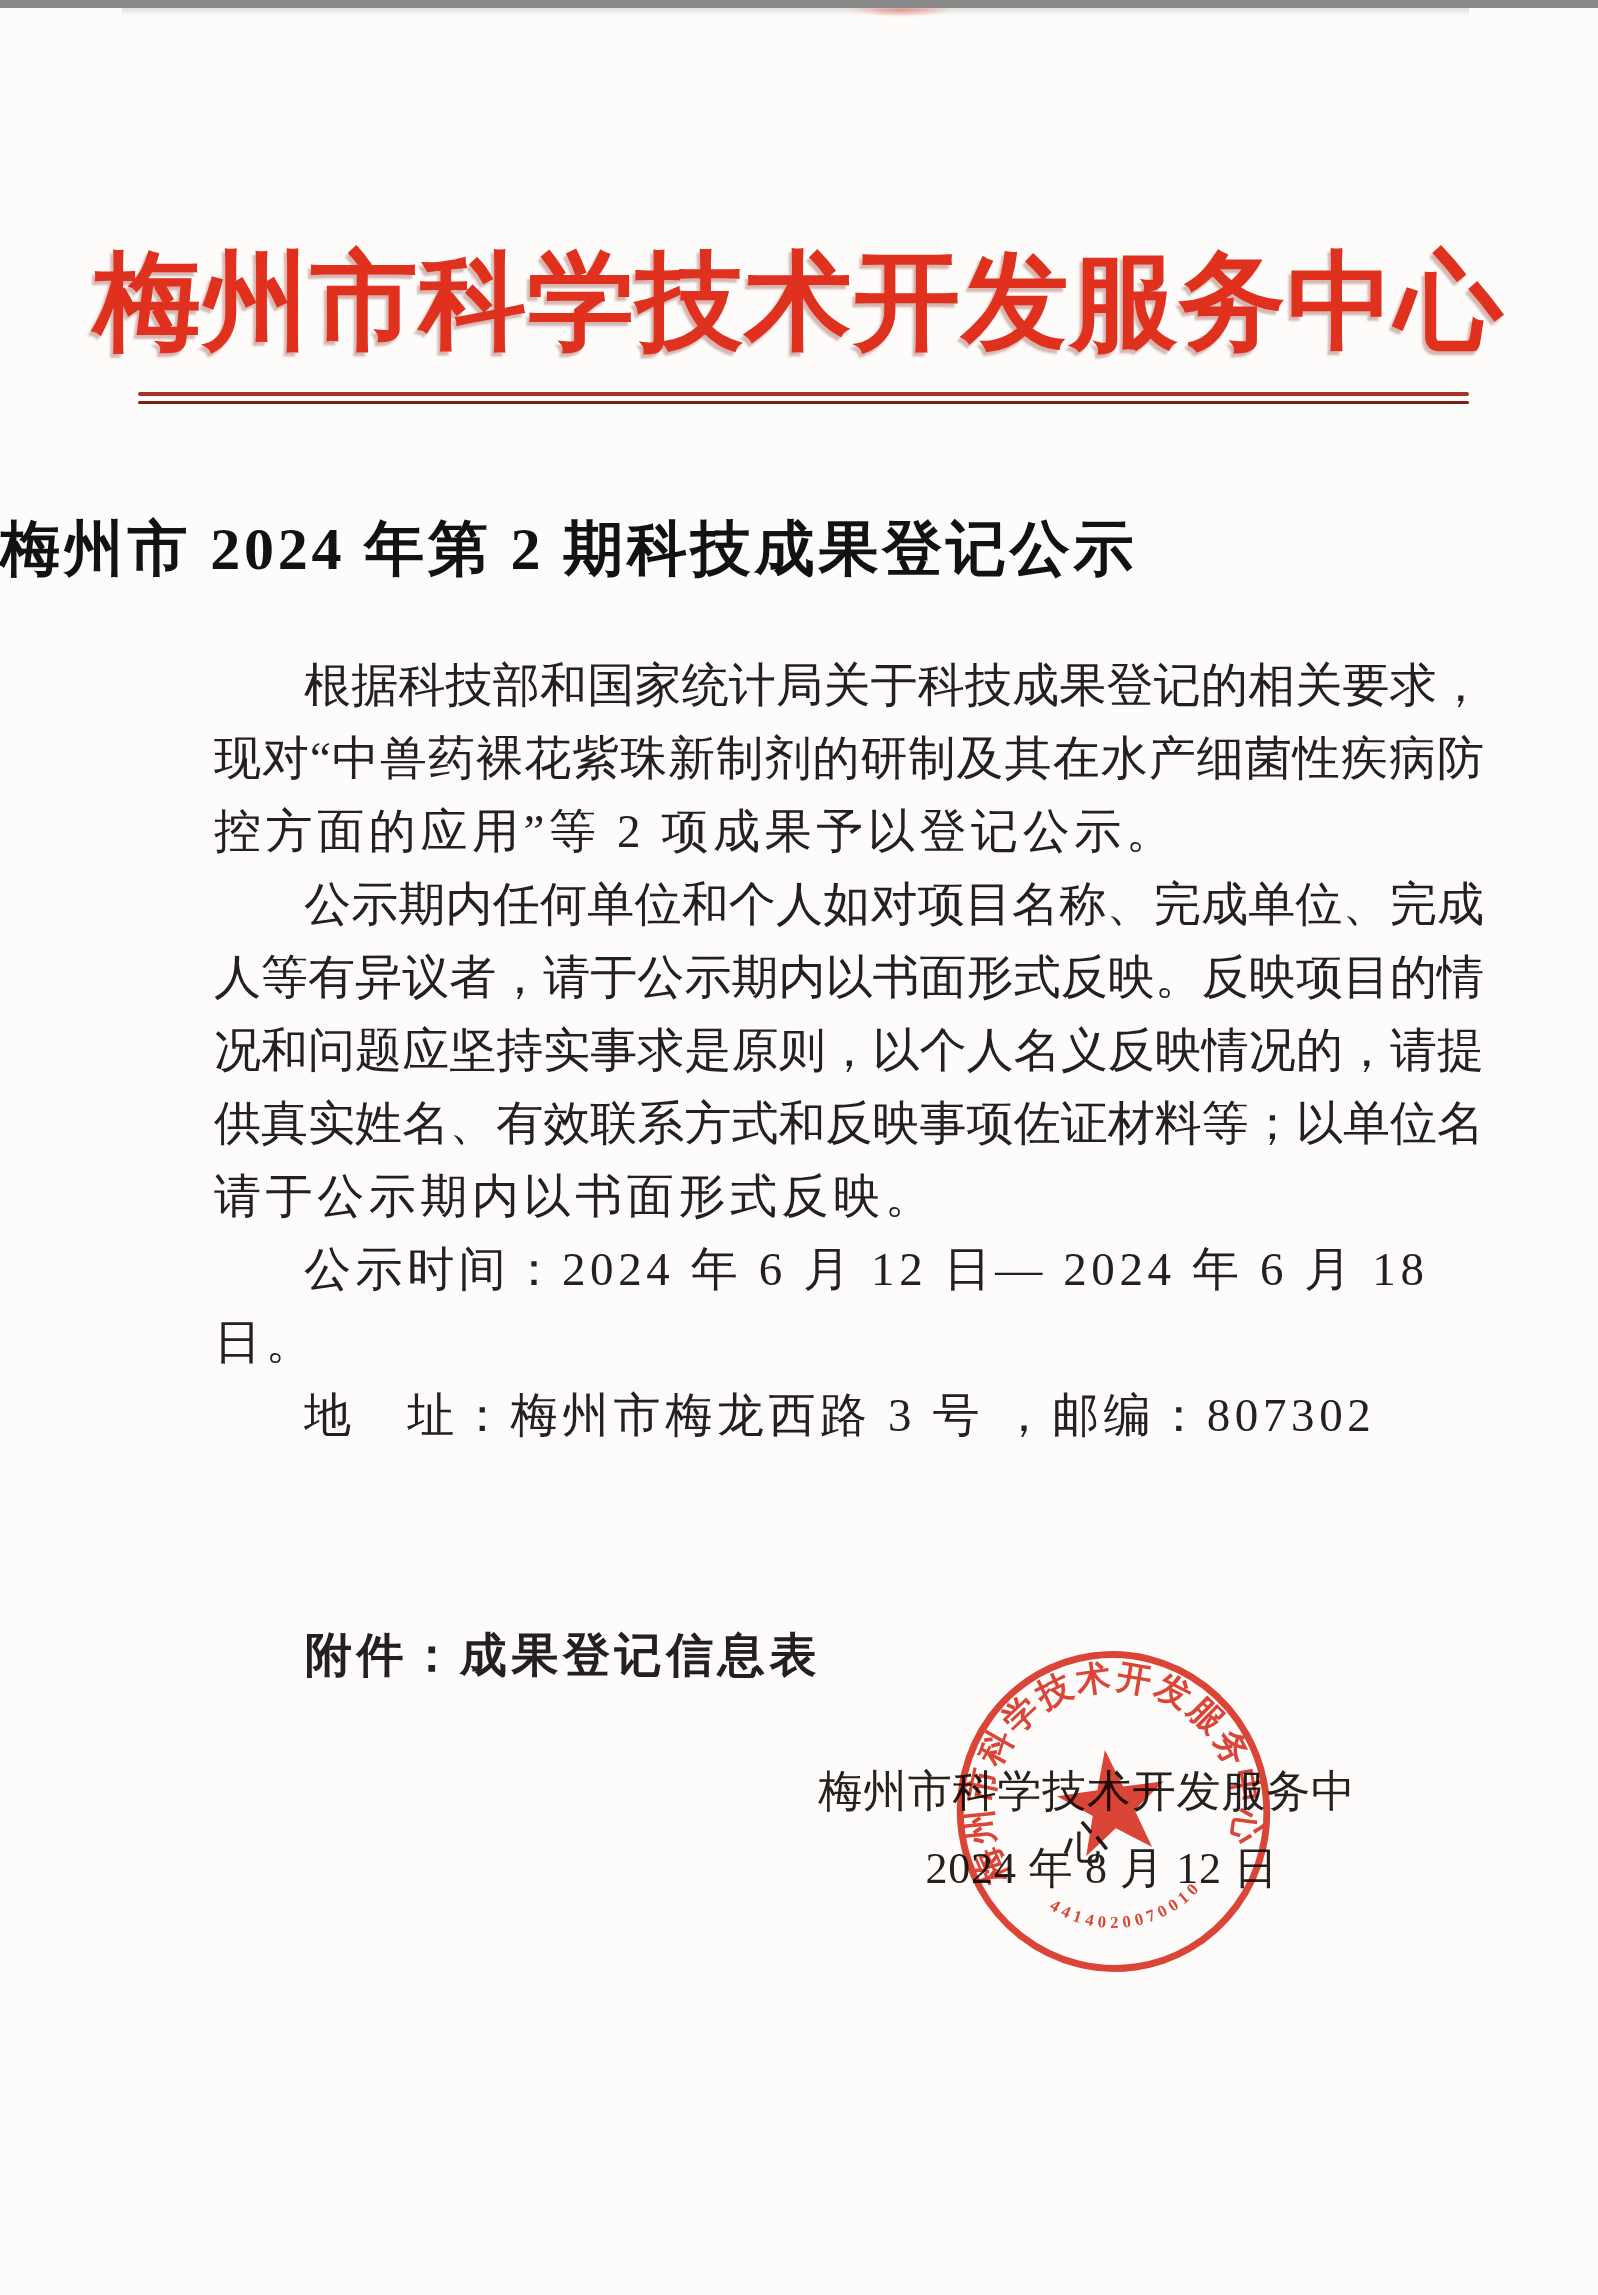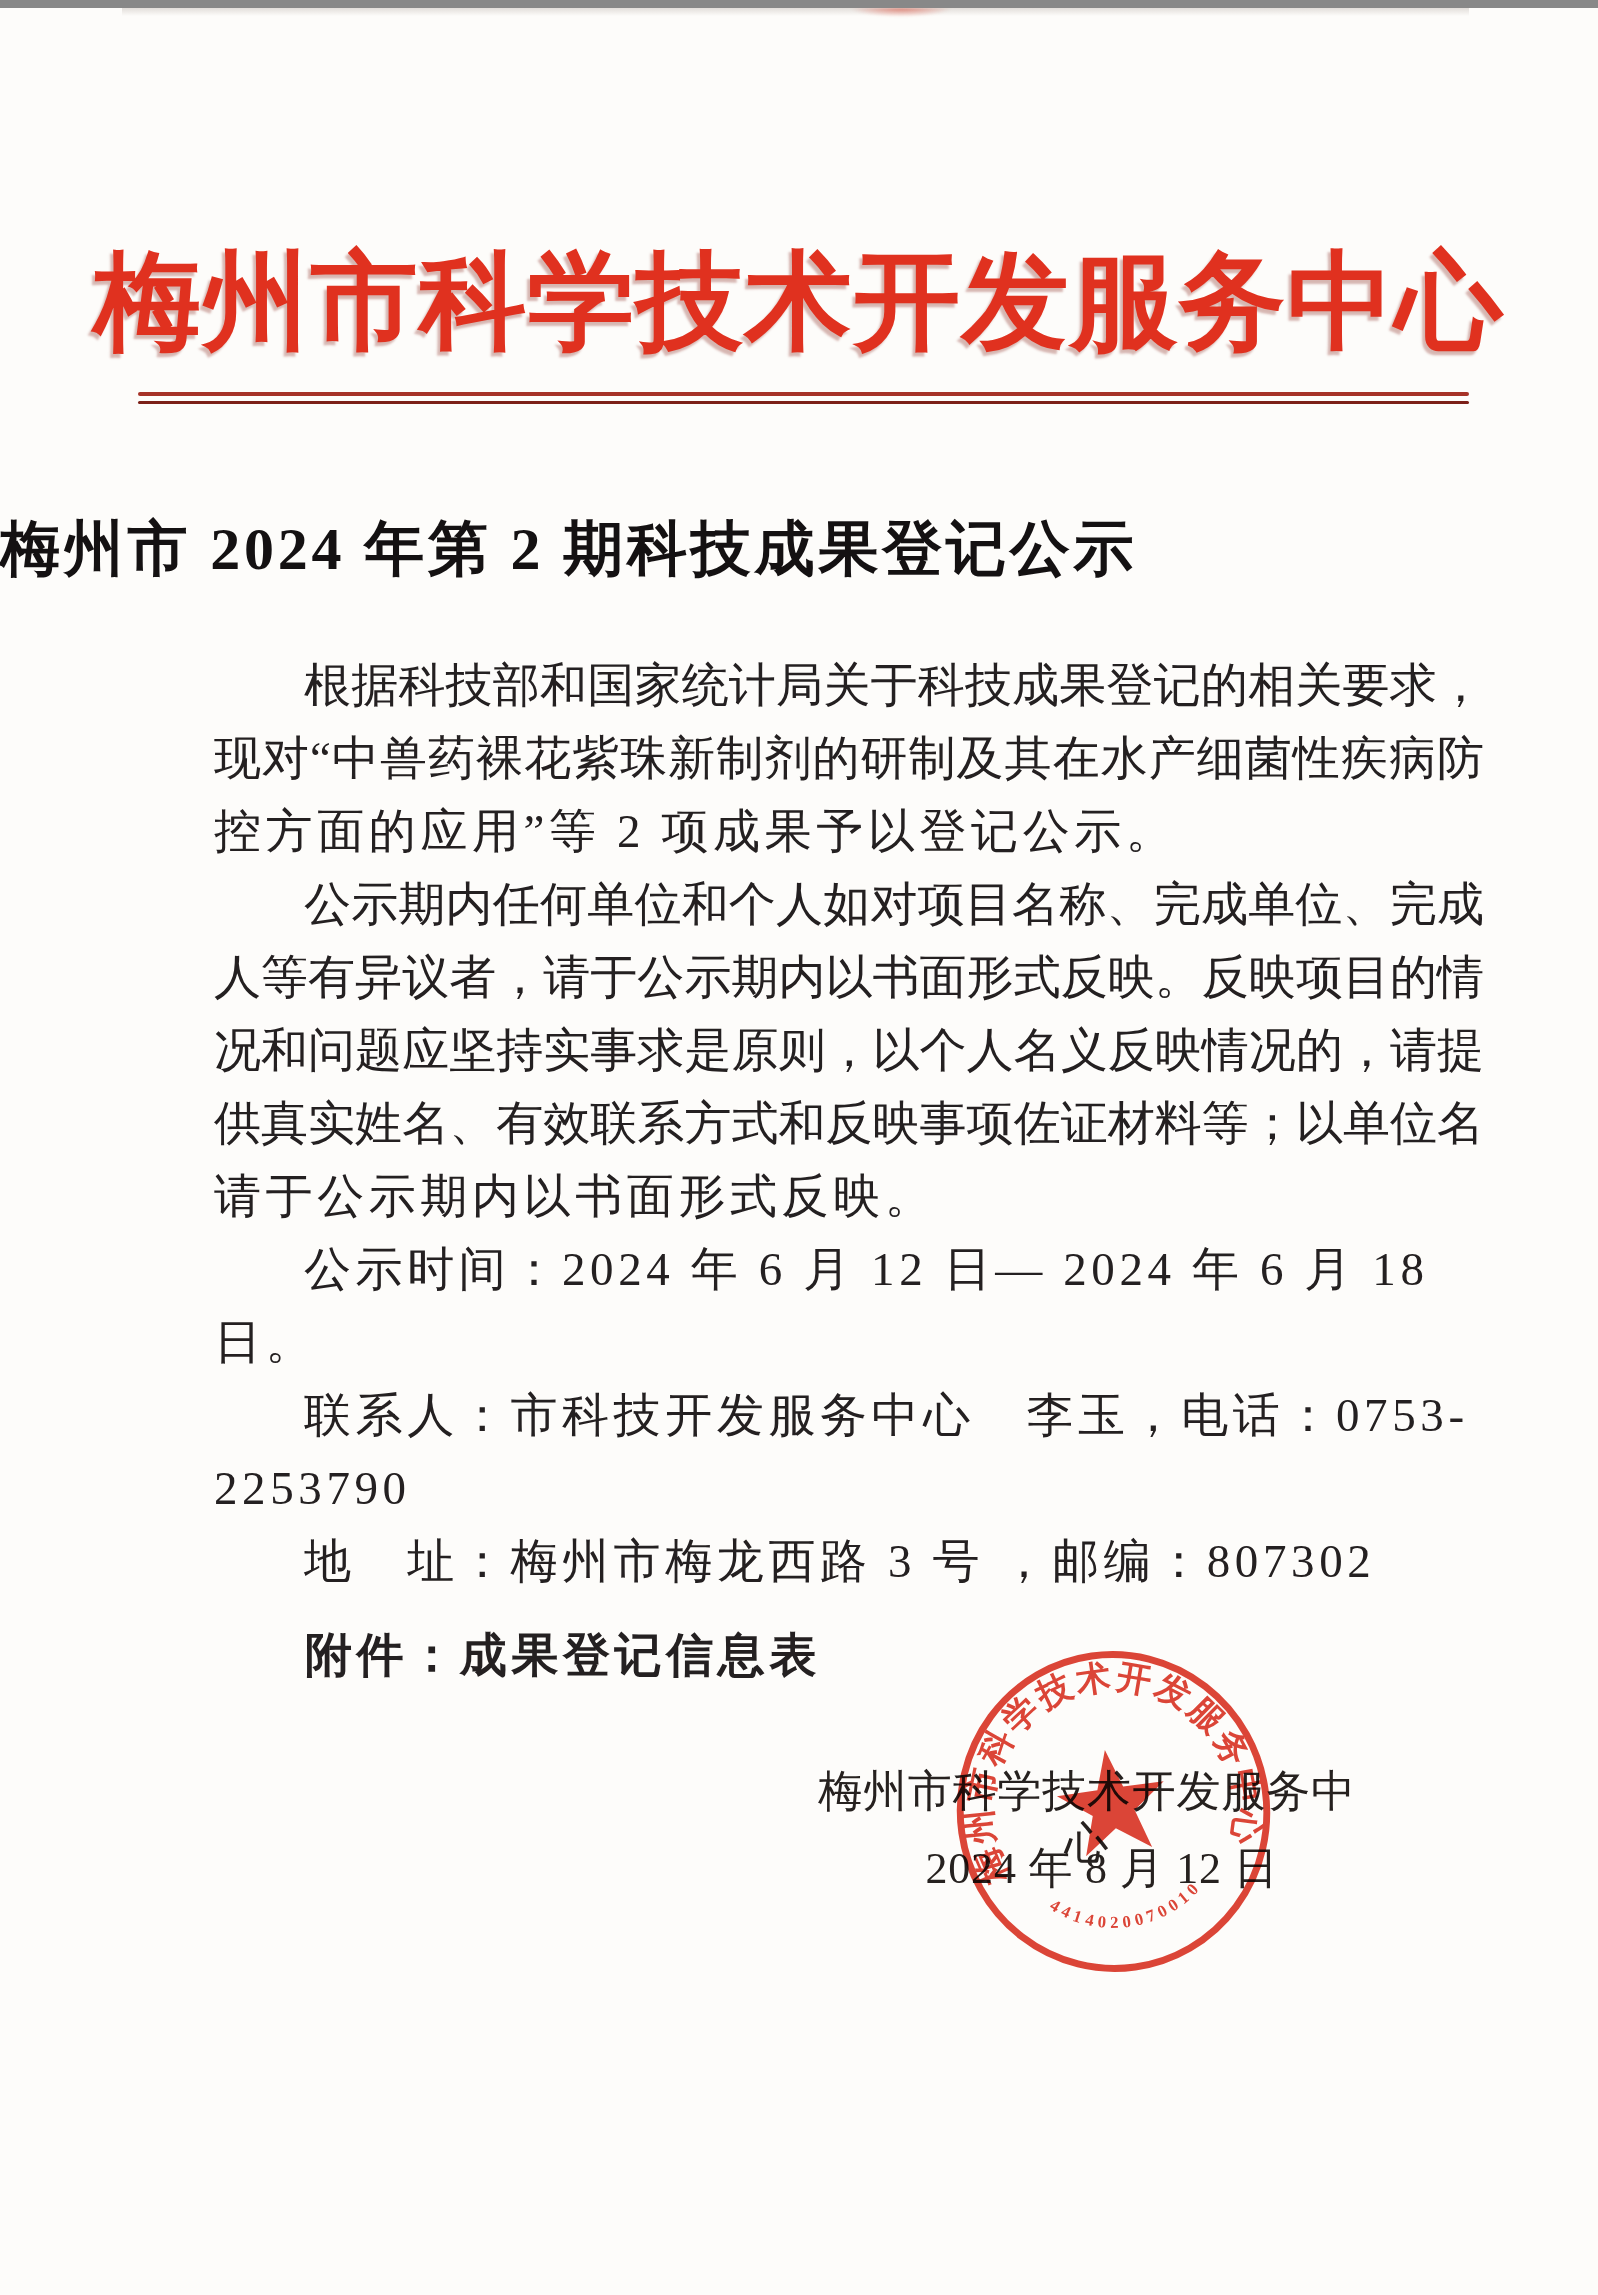--- a/index.html
+++ b/index.html
@@ -71,21 +71,20 @@
   <div class="body-block" id="body-block">
       <div class="line ind jst">根据科技部和国家统计局关于科技成果登记的相关要求，</div>
       <div class="line jst">现对“中兽药裸花紫珠新制剂的研制及其在水产细菌性疾病防</div>
       <div class="line">控方面的应用”等 2 项成果予以登记公示。</div>
       <div class="line ind jst">公示期内任何单位和个人如对项目名称、完成单位、完成</div>
       <div class="line jst">人等有异议者，请于公示期内以书面形式反映。反映项目的情</div>
       <div class="line jst">况和问题应坚持实事求是原则，以个人名义反映情况的，请提</div>
       <div class="line jst">供真实姓名、有效联系方式和反映事项佐证材料等；以单位名</div>
       <div class="line">请于公示期内以书面形式反映。</div>
       <div class="line ind">公示时间：2024 年 6 月 12 日— 2024 年 6 月 18 日。</div>
-      <div class="line ind">联系人：市科技开发服务中心　李玉，电话：0753-2253790</div>
       <div class="line ind">地　址：梅州市梅龙西路 3 号 ，邮编：807302</div>
     </div>
 
   <div class="attachment">附件：成果登记信息表</div>
 
   <div class="sig-org">梅州市科学技术开发服务中心</div>
   <div class="sig-date">2024 年 8 月 12 日</div>
 
   <svg class="seal" viewBox="0 0 500 500" xmlns="http://www.w3.org/2000/svg" xmlns:xlink="http://www.w3.org/1999/xlink">
     <g transform="rotate(-8 250 250)">

